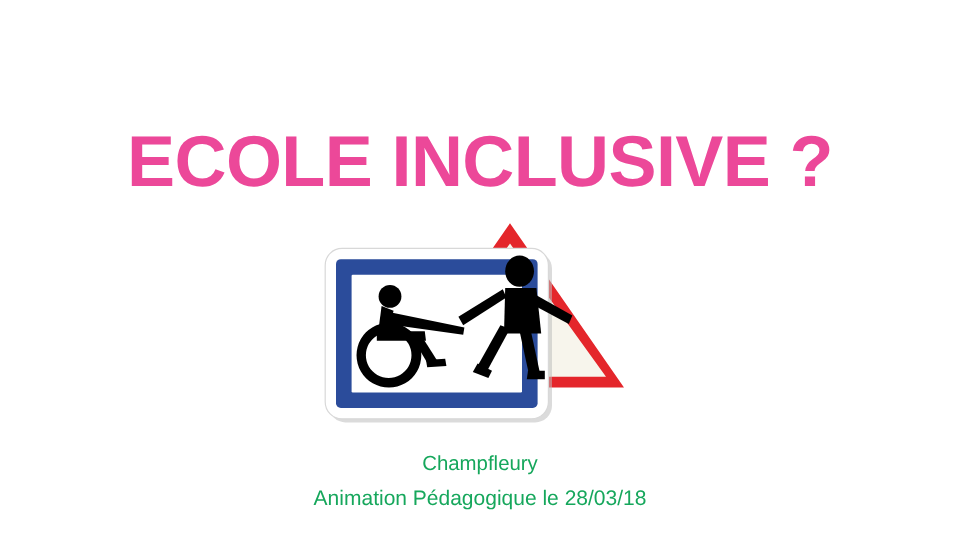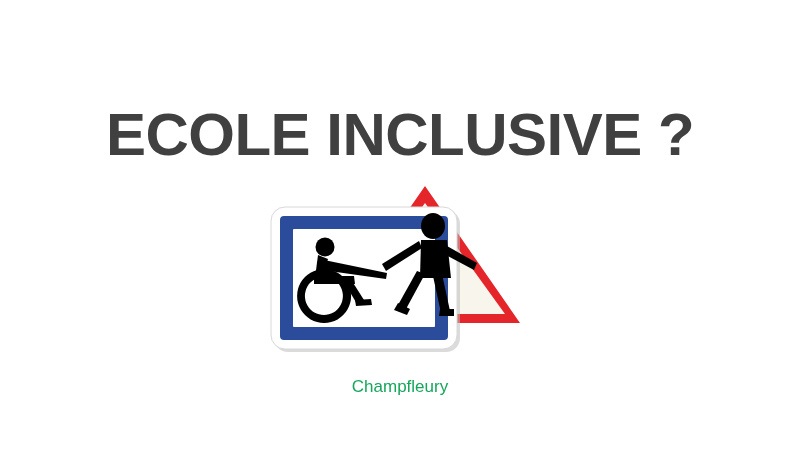--- a/index.html
+++ b/index.html
@@ -24,21 +24,21 @@
     position: absolute;
     left: 0;
     top: 100px;
     width: 800px;
     text-align: center;
     font-family: "Liberation Sans", sans-serif;
     font-weight: bold;
     font-size: 60px;
     line-height: 70px;
     letter-spacing: -0.5px;
-    color: #404040;
+    color: #ec4899;
     white-space: nowrap;
   }
 
   
   #picture {
     position: absolute;
     left: 258px;
     top: 178px;
     width: 268px;
     height: 176px;
@@ -130,15 +130,16 @@
 
         <path d="M184,96 L192,133 L183,135 L175,98 Z"></path>
 
         <path d="M182,131 L196,131 L196,138 L181,138 Z"></path>
       </g>
     </svg>
   </div>
 
   <div id="subtitle">
     <div class="sub-line line-1">Champfleury</div>
+    <div class="sub-line line-2">Animation Pédagogique le 28/03/18</div>
   </div>
 
 </div>
 
 </body></html>

